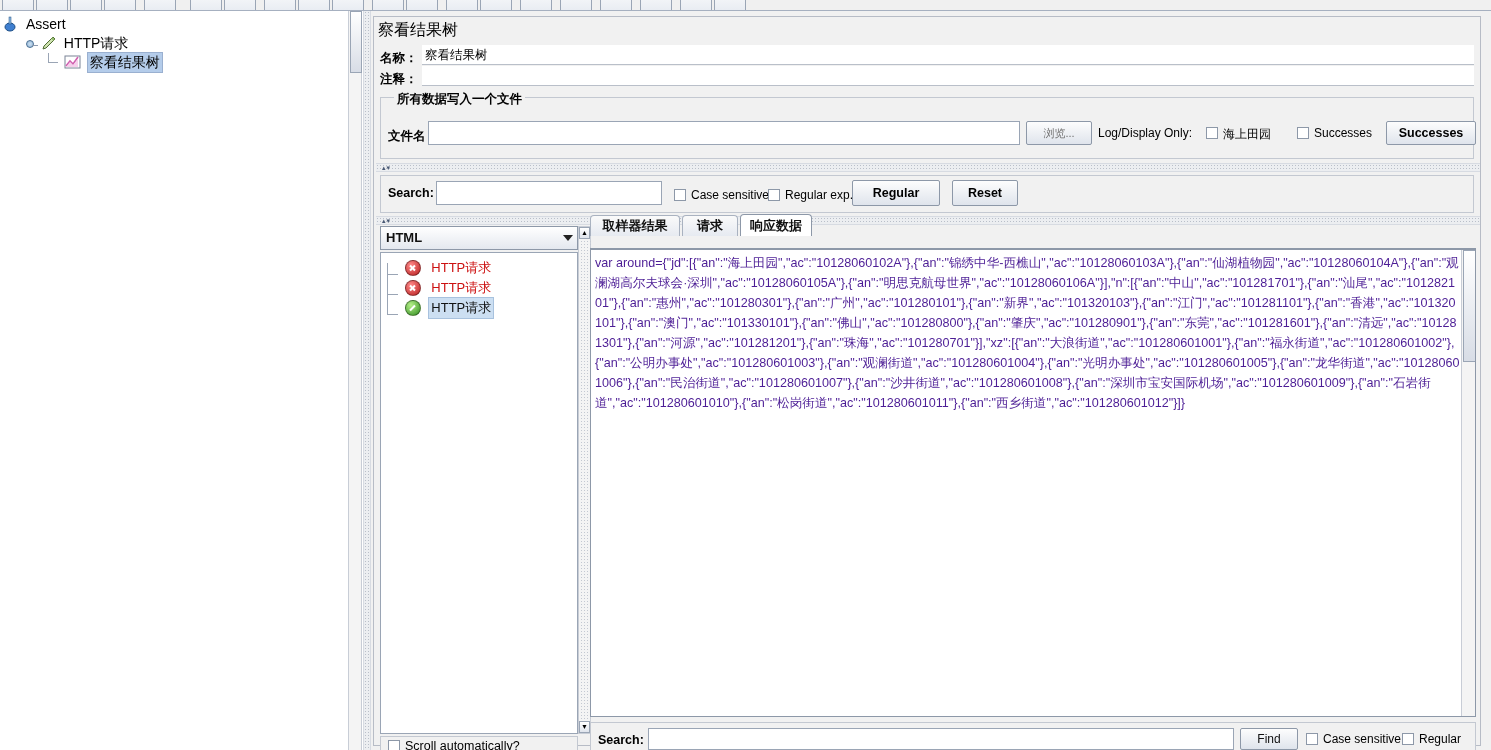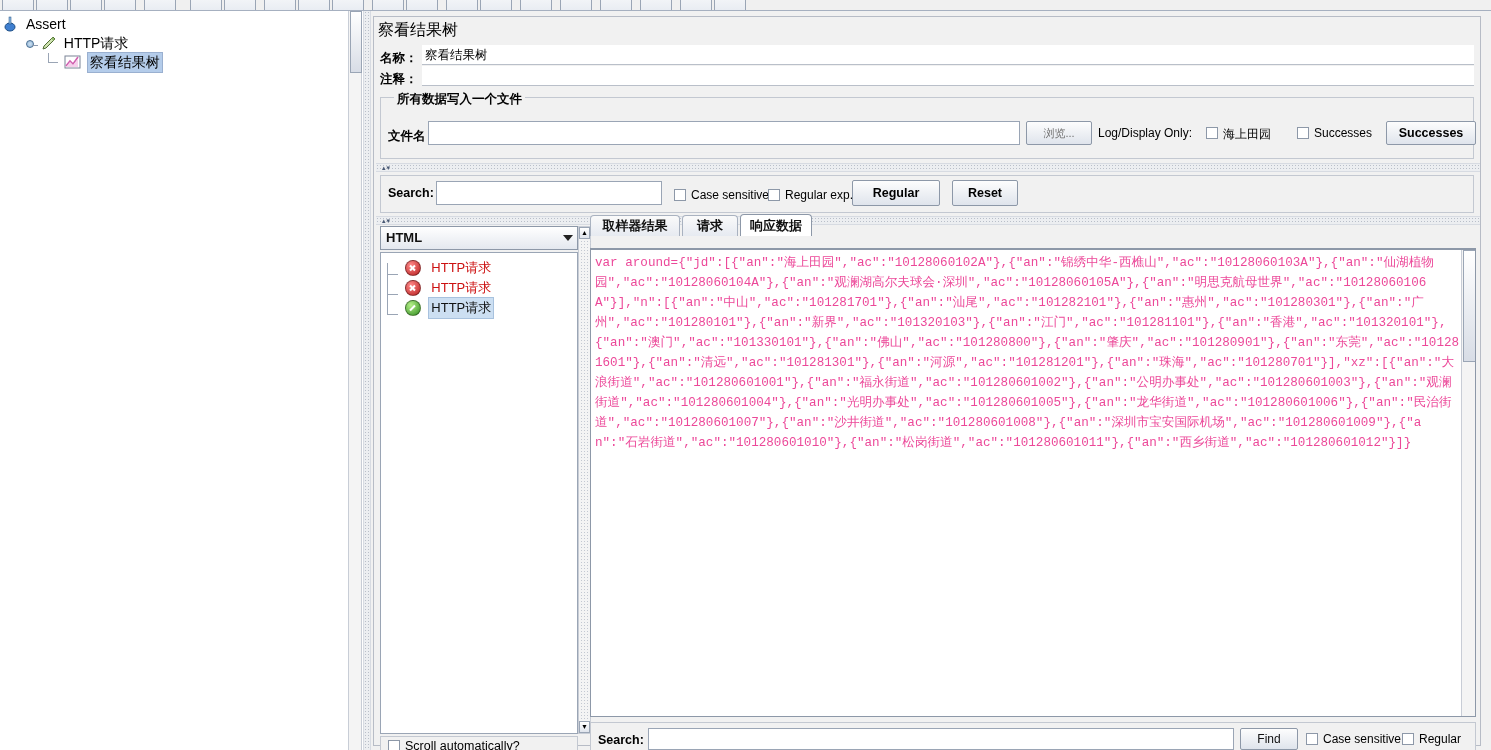--- a/index.html
+++ b/index.html
@@ -211,23 +211,23 @@
   }
   .tab-underline{
     position:absolute; height:1px; background:#8d98a8;
   }
   .resp-area{
     position:absolute; background:#fff; border:1px solid #8d98a8;
     box-sizing:border-box; overflow:hidden;
   }
   .resp-text{
     position:absolute; left:4px; top:3px; right:14px;
-    font-family:Liberation Mono, monospace;
+    font-family:Liberation Sans, sans-serif;
     font-size:12.6px; line-height:20px;
-    white-space:pre-wrap; word-break:break-all; color:#ec4899;
+    white-space:pre-wrap; word-break:break-all; color:#4c1d95;
   }
   .resp-scroll{
     position:absolute; right:0; top:0; width:14px; bottom:0;
     background:#f4f4f4; border-left:1px solid #c8cdd6; box-sizing:border-box;
   }
   .resp-scroll .thumb{
     position:absolute; left:1px; top:0; width:11px; height:110px;
     background:linear-gradient(#ffffff,#d8dde6); border:1px solid #9aa5b5;
   }
   .footer-bar{

